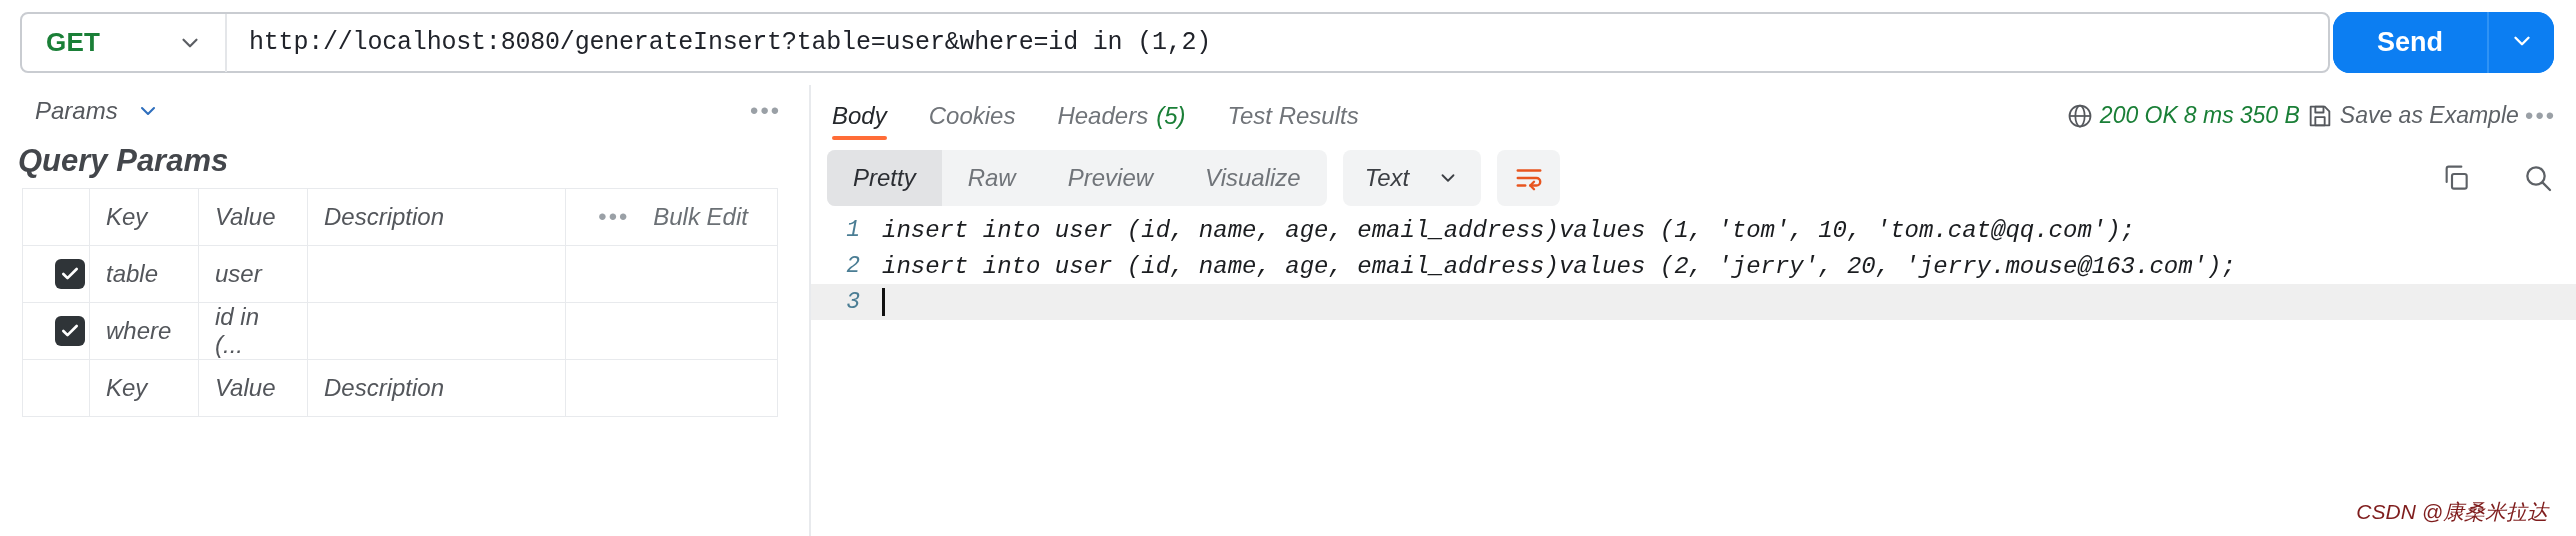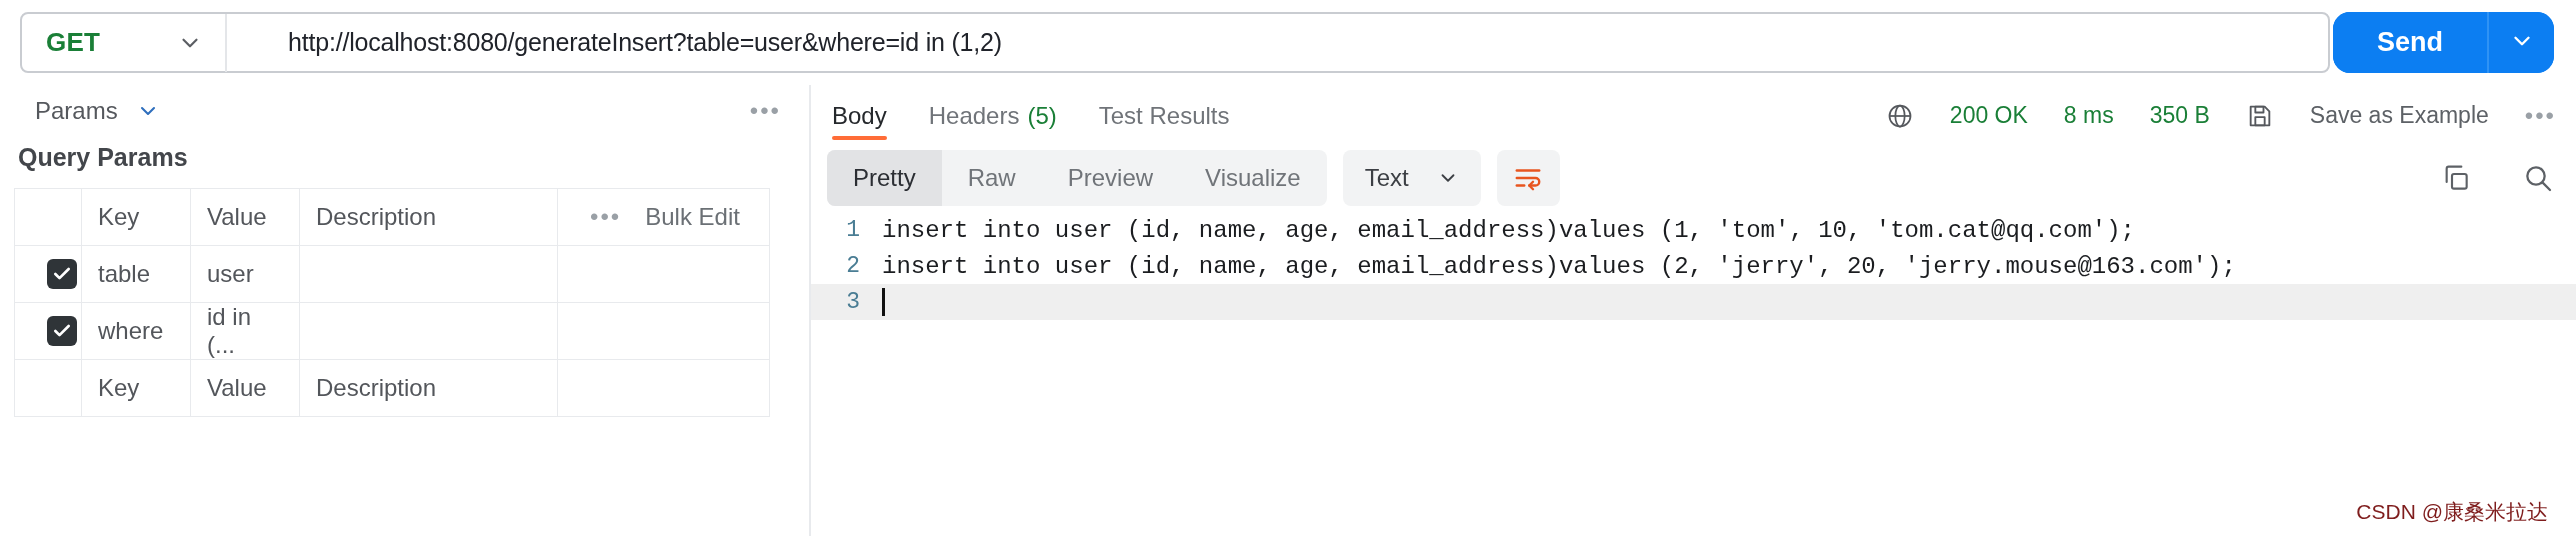--- a/index.html
+++ b/index.html
@@ -25,59 +25,59 @@
     width: 203px; height: 100%;
     display: flex; align-items: center; justify-content: space-between;
     padding: 0 22px 0 24px; cursor: pointer;
   }
   .method-label { color: #1a7f37; font-size: 26px; font-weight: 700; letter-spacing: 0.2px; }
   .chev { display: inline-block; }
   .chev svg { display: block; }
   .method-sep { width: 2px; height: 58px; background: #e4e6e9; }
   .url-input {
     flex: 1 1 auto; height: 100%; border: 0; outline: none; background: transparent;
-    font-family: Liberation Sans, sans-serif;
-    font-size: 25px; color: #20232a; padding: 0 22px; letter-spacing: -0.2px; margin-left: 39px;
+    font-family: Liberation Mono, monospace;
+    font-size: 25px; color: #20232a; padding: 0 22px; letter-spacing: -0.2px;
   }
   .send-group {
     flex: 0 0 auto; display: flex; align-items: stretch;
     height: 61px; border-radius: 17px; overflow: hidden; background: #0c7ef2;
   }
   .send-btn {
     border: 0; background: #0c7ef2; color: #fff;
     font-family: "Liberation Sans", sans-serif;
     font-size: 27px; font-weight: 700; padding: 0 44px; cursor: pointer;
   }
   .send-divider { width: 2px; background: #2f93f5; }
   .send-caret {
     width: 65px; background: #0c7ef2; display: flex; align-items: center; justify-content: center;
     cursor: pointer;
   }
 
   
-  .body-row { position: absolute; left: 0; top: 85px; width: 2576px; height: 451px; display: flex; }
+  .body-row { position: absolute; left: 0; top: 85px; width: 2576px; height: 451px; display: flex; font-style: italic; }
   .left-pane { width: 809px; height: 100%; position: relative; background: #fff; }
   .vsplit { width: 2px; background: #e8eaed; height: 100%; }
   .right-pane { flex: 1 1 auto; height: 100%; position: relative; background: #fff; }
 
   
   .params-head {
     position: absolute; left: 0; top: 0; width: 809px; height: 52px;
     display: flex; align-items: center; padding: 0 28px 0 35px;
   }
   .params-label { font-size: 24px; color: #55585d; }
   .params-chev { margin-left: 18px; display:flex; align-items:center; }
   .params-spacer { flex: 1 1 auto; }
   .dots-icon { letter-spacing: 2px; color: #9aa0a6; font-size: 24px; line-height: 1; }
   .query-title {
     position: absolute; left: 18px; top: 58px;
-    font-size: 25px; font-weight: 700; color: #43464b;
+    font-size: 31px; font-weight: 700; color: #43464b;
   }
   .ptable {
-    position: absolute; left: 14px; top: 103px; width: 756px;
+    position: absolute; left: 22px; top: 103px; width: 756px;
     border-collapse: collapse; table-layout: fixed;
   }
   .ptable td, .ptable th {
     border: 1.5px solid #e8eaed; height: 57px; padding: 0 16px;
     font-size: 24px; font-weight: 400; color: #53565b; text-align: left; vertical-align: middle;
   }
   .col-chk { width: 67px; }
   .col-key { width: 109px; }
   .col-val { width: 109px; }
   .col-desc { width: 258px; }
@@ -103,21 +103,21 @@
   }
   .rtab.active { color: #25282c; }
   .rtab.active::after {
     content: ""; position: absolute; left: 21px; right: 21px; bottom: 6px;
     height: 4px; background: #ff6c37; border-radius: 2px;
   }
   .hdr-count { color: #1a7f37; margin-left: 8px; }
 
   .resp-status {
     position: absolute; right: 20px; top: 0; height: 61px;
-    display: flex; align-items: center; gap: 36px;
+    display: flex; align-items: center; gap: 6px;
   }
   .stat-green { color: #1a7f37; font-size: 23px; white-space: nowrap; }
   .save-example { color: #5d6166; font-size: 23px; cursor: pointer; white-space: nowrap; }
   .ic { display: flex; align-items: center; justify-content: center; }
 
   .viewbar {
     position: absolute; left: 16px; top: 65px; height: 56px;
     display: flex; align-items: center; gap: 16px;
   }
   .seg {
@@ -274,20 +274,23 @@
 
     <div class="vsplit"></div>
 
     <div class="right-pane">
 
       <div class="resp-tabs">
         <div class="rtab active">
           <span>Body</span>
         </div>
         <div class="rtab">
+          <span>Cookies</span>
+        </div>
+        <div class="rtab">
           <span>Headers</span>
           <span class="hdr-count">(5)</span>
         </div>
         <div class="rtab">
           <span>Test Results</span>
         </div>
       </div>
 
       <div class="resp-status">
         <span class="ic">

